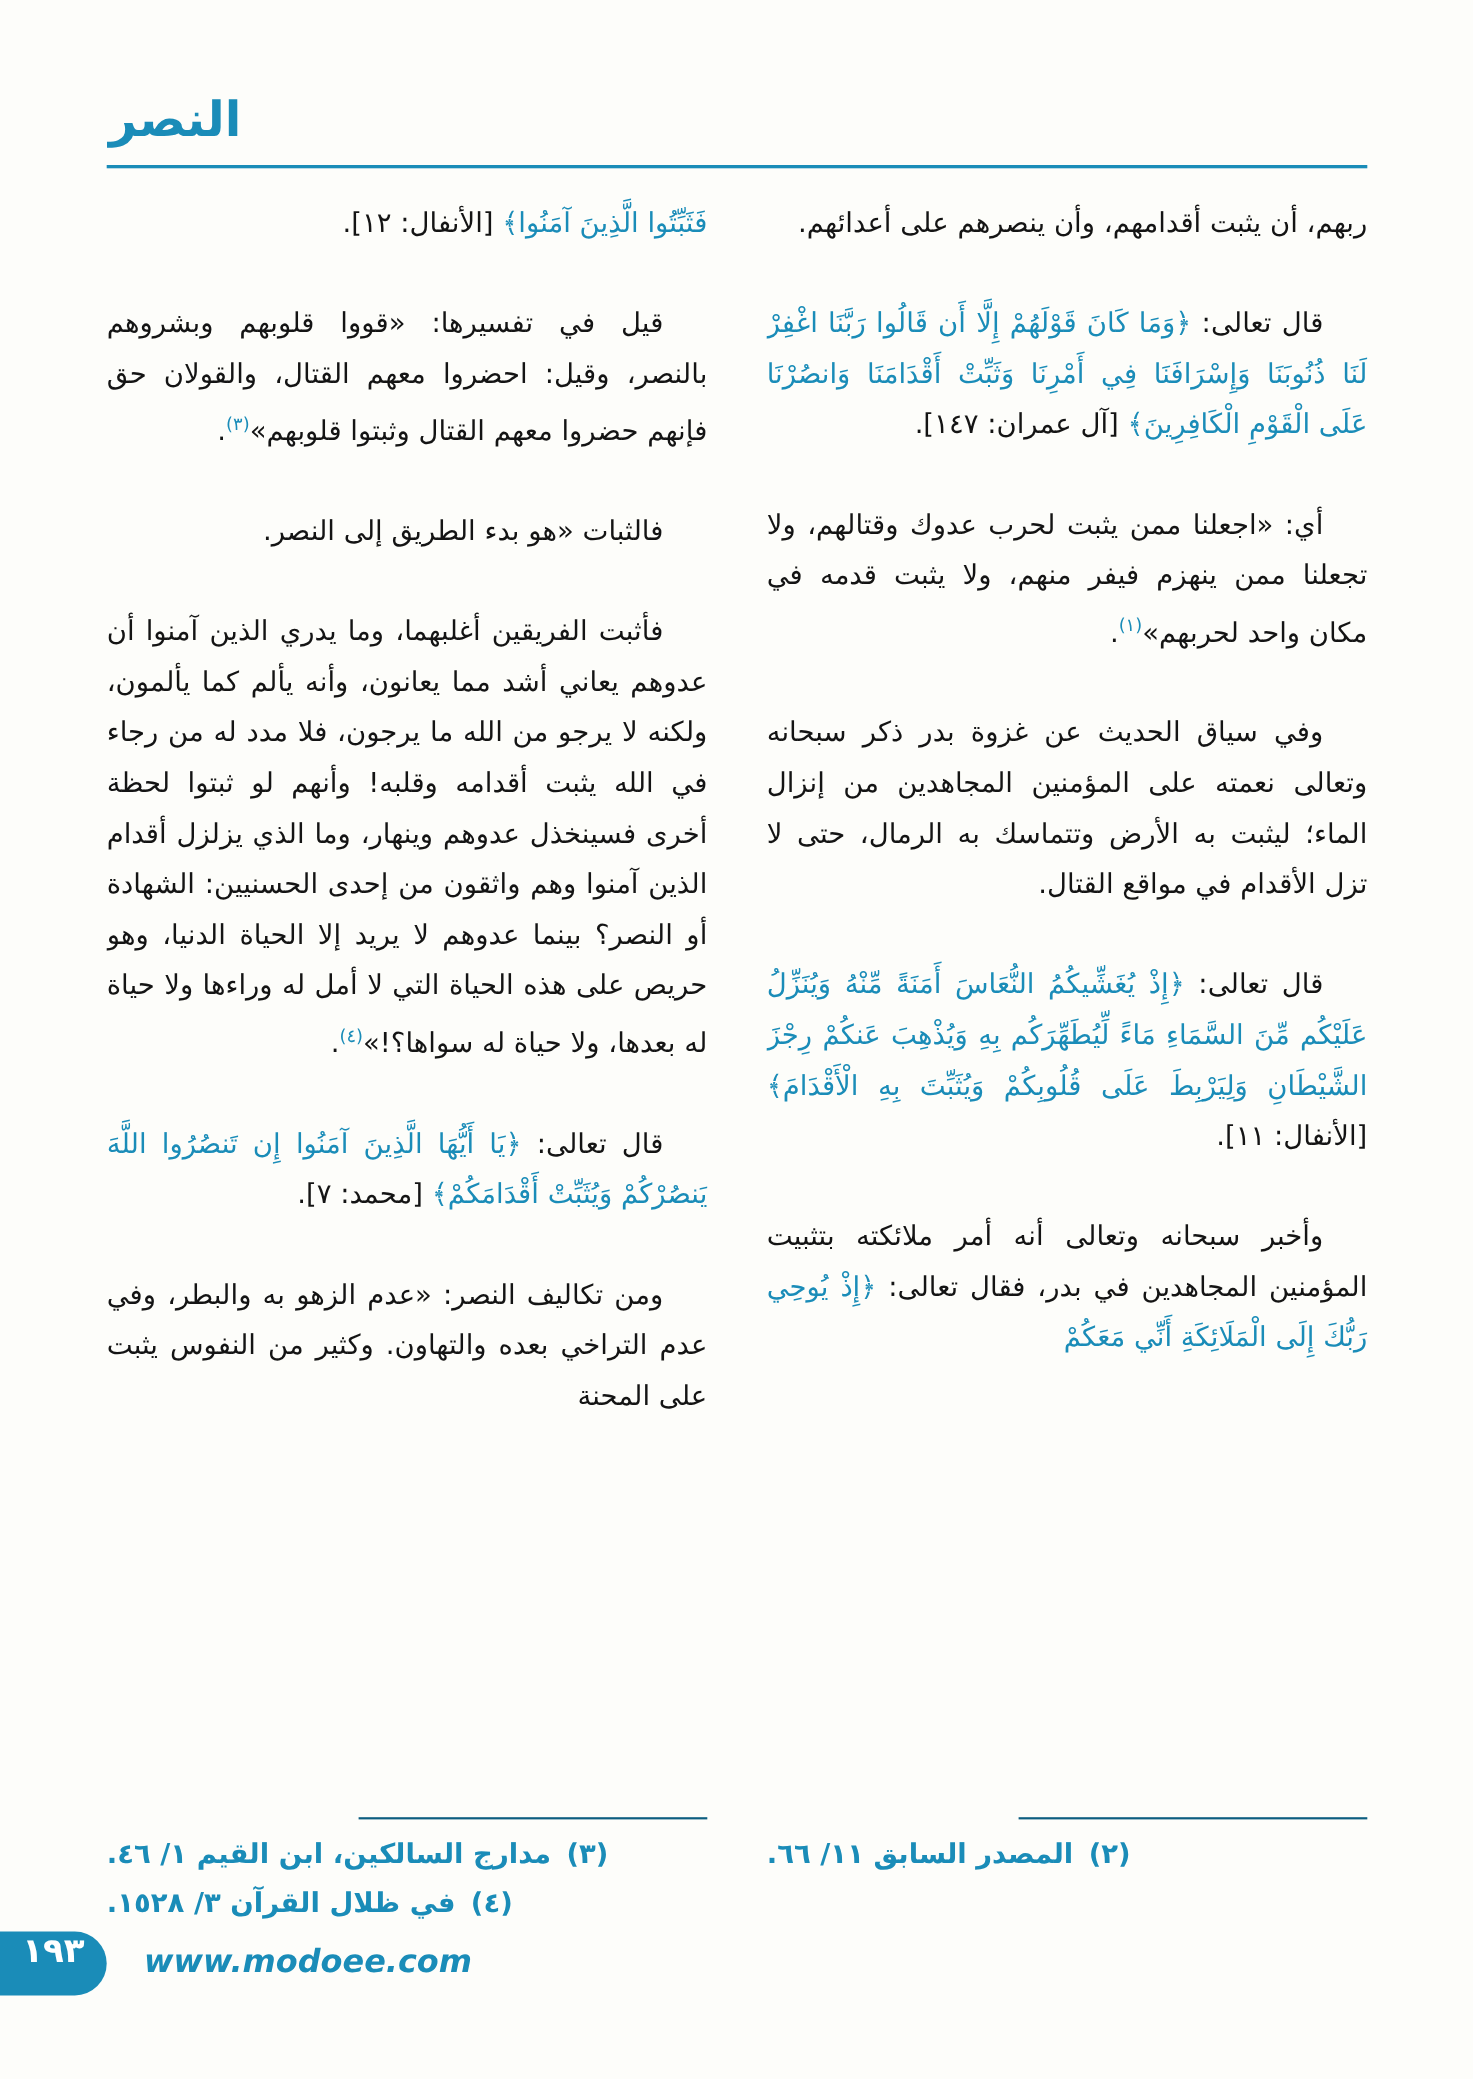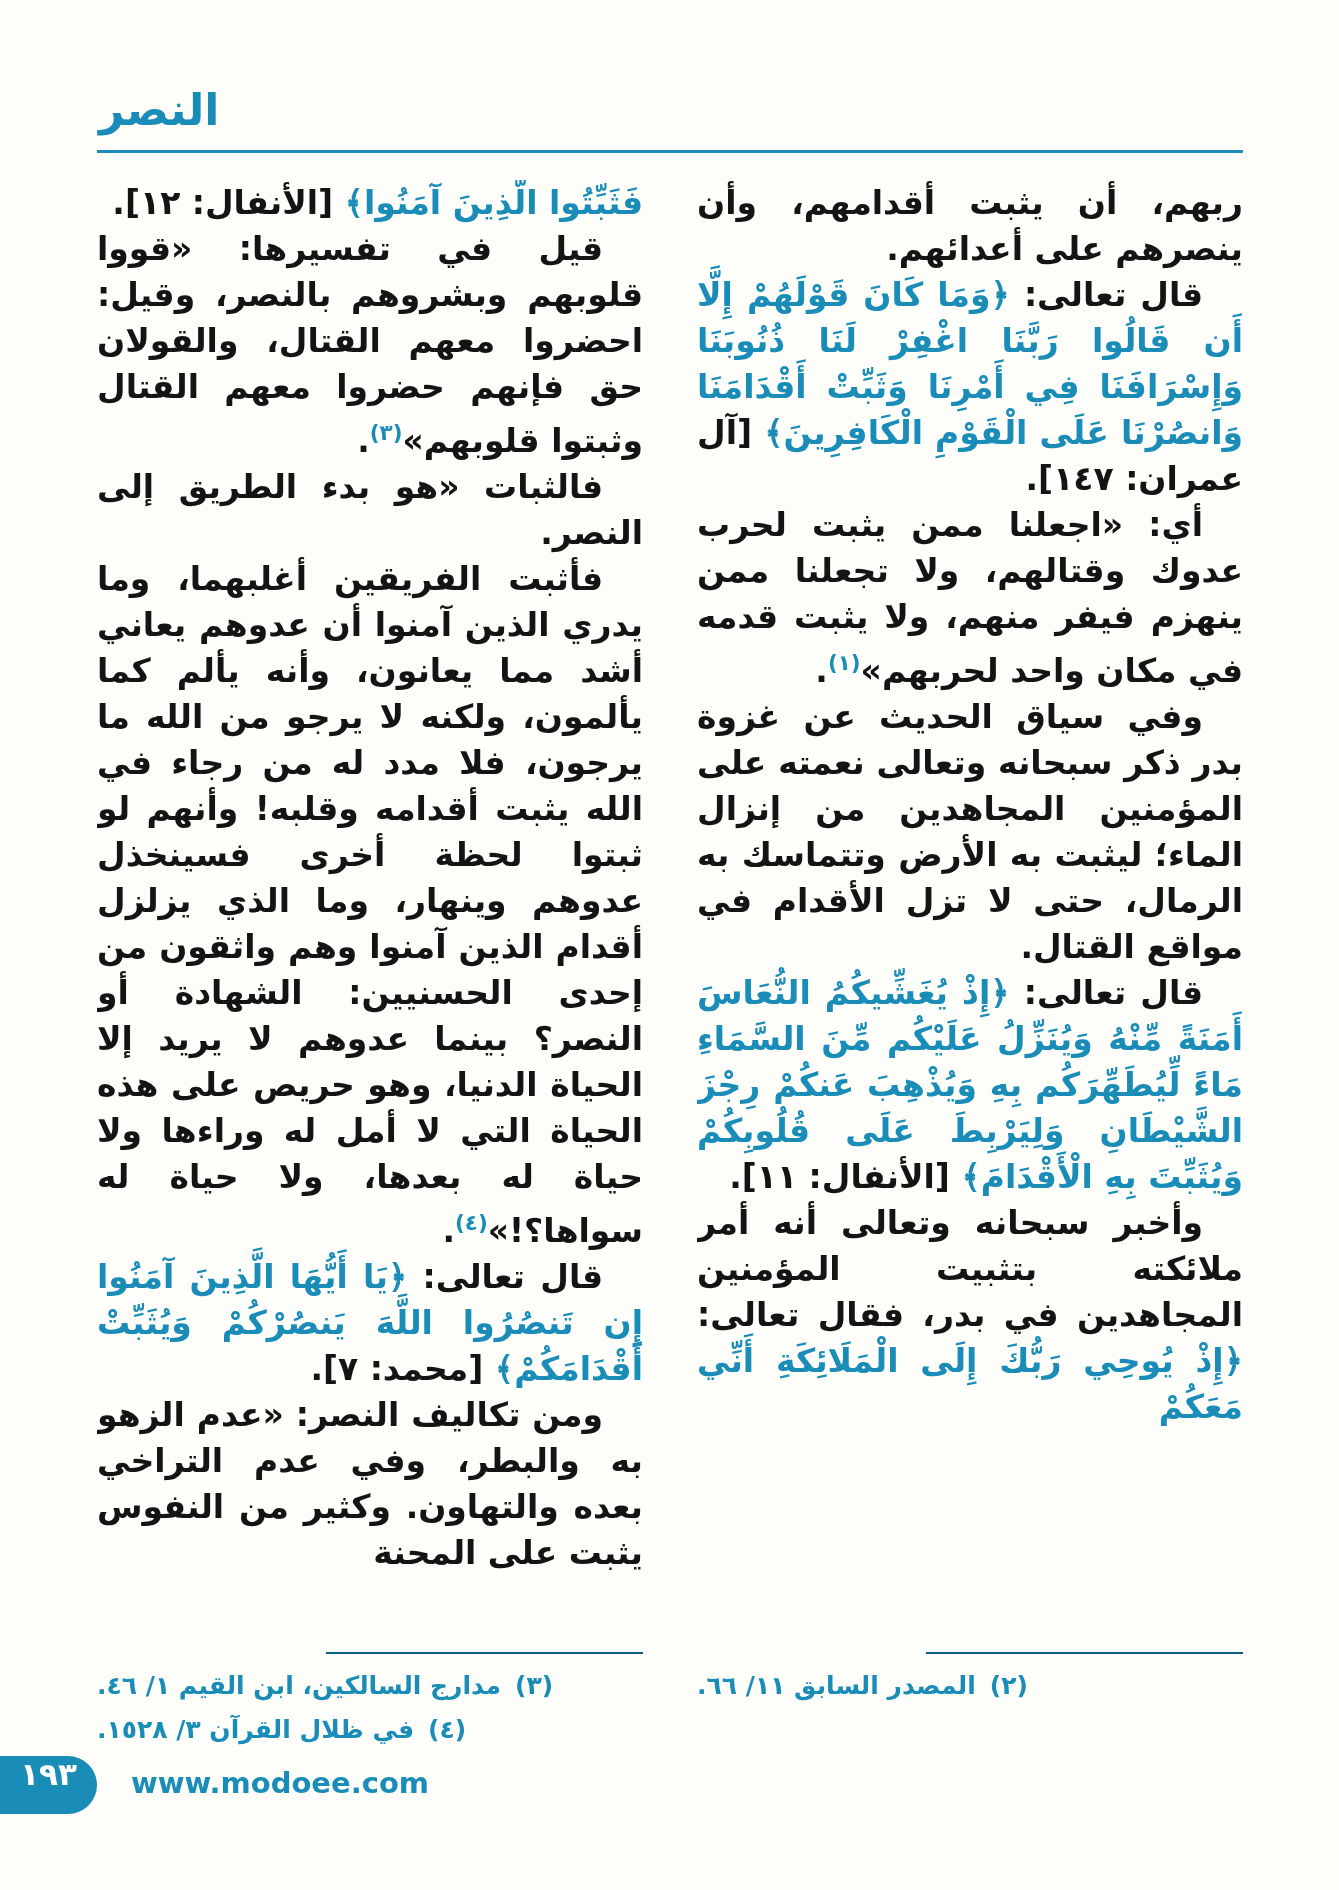--- a/index.html
+++ b/index.html
@@ -29,26 +29,26 @@
 
   .columns {
     position:absolute; top:180px; left:97px;
     width:1146px; height:1462px;
     display:flex; gap:54px;
     overflow:hidden;
   }
   .column { flex:1 1 0; overflow:hidden; }
 
   .column p {
-    font-size:33px; line-height:46px;
+    font-size:25px; line-height:46px;
     text-align:justify;
     color: var(--body, #141414);
-    font-weight:bold;
+    font-weight:normal;
   }
-  .column p.indent { text-indent:40px; }
+  .column p.indent { text-indent:40px;margin-top:45px; }
 
   .run-body { color: var(--body, #141414); }
   .run-quran { color: var(--accent, #1787b5); }
   .run-ref { color: var(--body, #141414); }
   .run-note {
     color: var(--accent, #1787b5);
     font-size:0.65em;
     vertical-align:super;
   }
 
@@ -80,20 +80,21 @@
     display:flex; justify-content:center;
   }
   .page-tab span {
     color:#ffffff; font-size:31px; font-weight:bold;
   }
   .website {
     position:absolute; left:131px; top:1766px;
     color: var(--accent, #1a8cb8);
     font-size:29px; font-weight:bold;
     direction:ltr;
+    font-style:italic;
   }
 </style>
 </head>
 <body>
 
 <div class="page">
 
   <div class="chapter-title">النصر</div>
 
   <div class="header-rule"></div>

